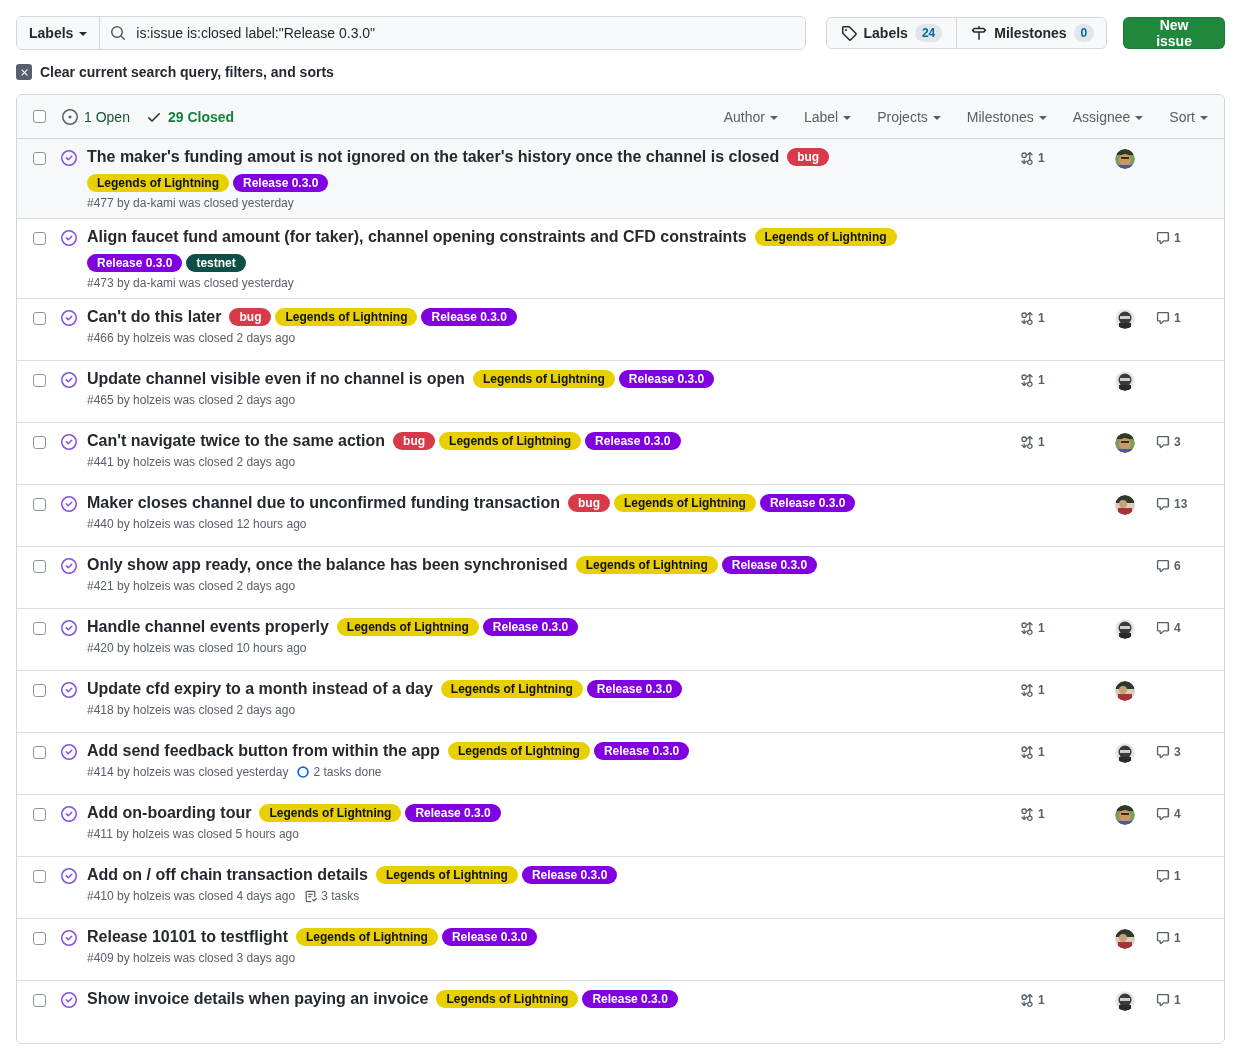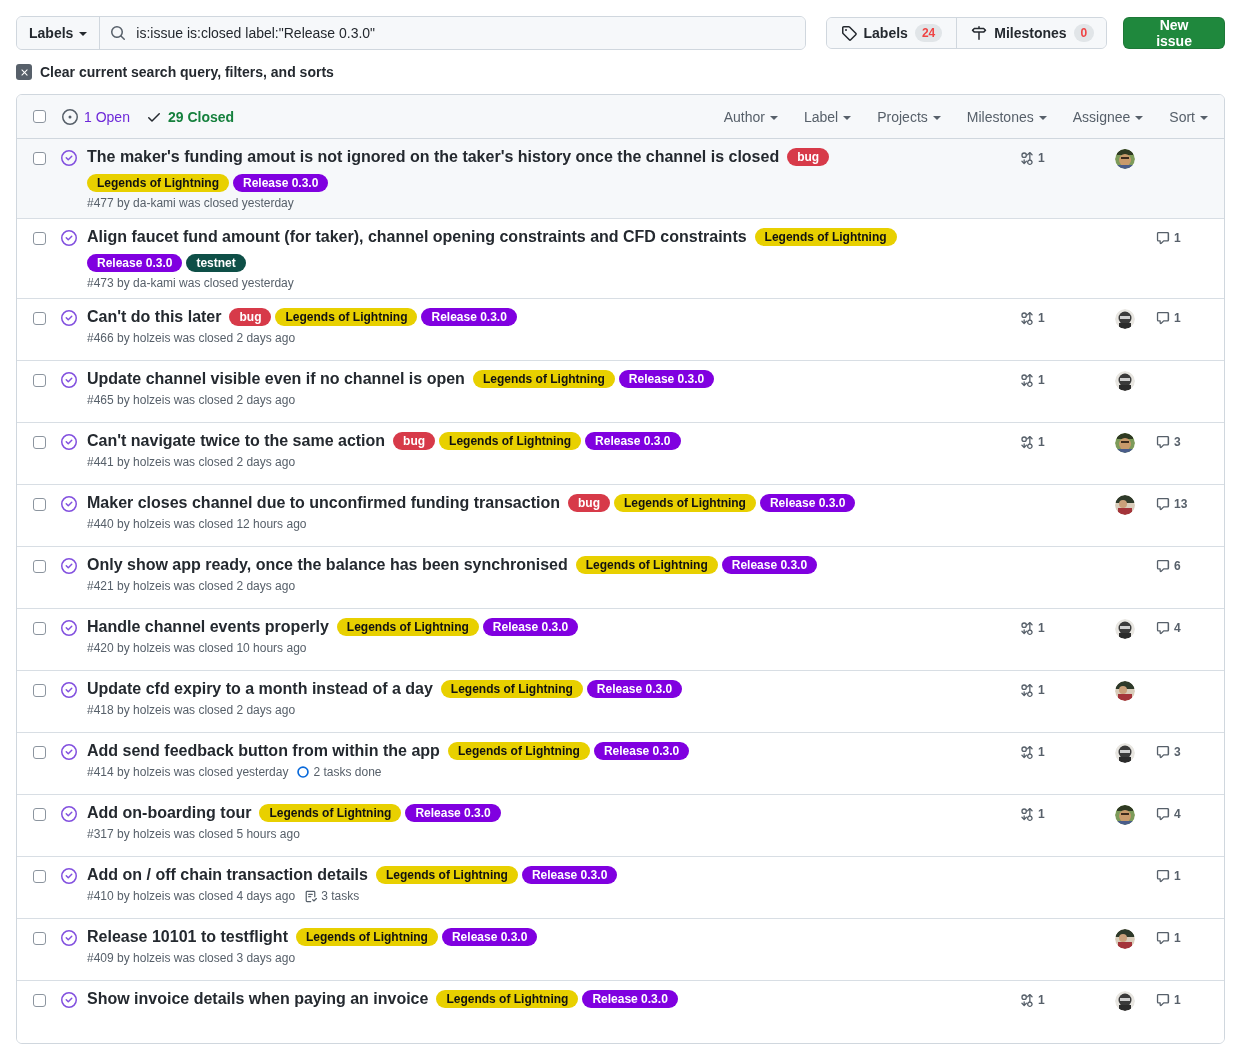--- a/index.html
+++ b/index.html
@@ -47,21 +47,21 @@
     border: 1px solid #d0d7de; border-radius: 6px; background: #f6f8fa; overflow: hidden;
   }
   .btn-group > .gbtn {
     display: flex; align-items: center; gap: 7px;
     padding: 0 14px; font-size: 14px; font-weight: 600; color: #24292f;
     background: #f6f8fa; cursor: pointer; white-space: nowrap;
   }
   .btn-group > .gbtn + .gbtn { border-left: 1px solid #d0d7de; }
   .counter {
     background: rgba(175,184,193,.3); border-radius: 10px;
-    padding: 1px 7px; font-size: 12px; font-weight: 600; color: #ef4444; line-height: 16px;
+    padding: 1px 7px; font-size: 12px; font-weight: 600; color: #0369a1; line-height: 16px;
   }
   .new-issue {
     height: 32px; padding: 0 16px; border: 1px solid rgba(27,31,36,.15);
     border-radius: 6px; background: #1f883d; color: #fff;
     font-size: 14px; font-weight: 600; cursor: pointer;
     display: flex; align-items: center; font-family: inherit;
   }
 
   
   .clear-row {
@@ -83,21 +83,21 @@
     height: 44px; padding: 0 16px;
     background: #f6f8fa; border-bottom: 1px solid #d0d7de;
     font-size: 14px;
   }
   .hdr-left { display: flex; align-items: center; gap: 16px; }
   .cbox {
     width: 13px; height: 13px; border: 1px solid #8c959f;
     border-radius: 3px; background: #fff; flex: 0 0 auto; cursor: pointer;
   }
   .state-item { display: flex; align-items: center; gap: 6px; cursor: pointer; }
-  .state-open { color: #6d28d9; font-weight: 400; }
+  .state-open { color: #14532d; font-weight: 400; }
   .state-closed { color: #15803d; font-weight: 600; }
   .hdr-right { margin-left: auto; display: flex; align-items: center; gap: 26px; }
   .hdr-drop {
     display: flex; align-items: center; gap: 5px;
     font-size: 14px; color: #57606a; font-weight: 500; cursor: pointer;
   }
   .hdr-drop .caret { border-top-color: #57606a; }
 
   
   .issue-row {
@@ -701,21 +701,21 @@
             </svg></span>
           <div class="row-main">
             <div class="title-line">
               <span class="issue-title">Add on-boarding tour</span>
               <span class="labels">
                 <span class="label" style="background: rgb(232, 208, 0); color: rgb(17, 17, 17);">Legends of Lightning</span>
                 <span class="label" style="background: rgb(128, 0, 224); color: rgb(255, 255, 255);">Release 0.3.0</span>
               </span>
             </div>
             <div class="meta">
-              <span>#317 by holzeis was closed 5 hours ago</span>
+              <span>#411 by holzeis was closed 5 hours ago</span>
             </div>
           </div>
           <div class="col-pr">
             <span style="display: inline-flex;">
               <svg width="14" height="14" viewBox="0 0 16 16">
                 <path fill="#57606a" d="M4.75 3a1.75 1.75 0 100 3.5 1.75 1.75 0 000-3.5zM1.5 4.75a3.25 3.25 0 116.5 0 3.25 3.25 0 01-6.5 0zM4.75 9.5a.75.75 0 01.75.75v2.19l1.22-1.22a.75.75 0 111.06 1.06l-2.5 2.5a.75.75 0 01-1.06 0l-2.5-2.5a.75.75 0 011.06-1.06L4 12.44V10.25a.75.75 0 01.75-.75zM11.25 1a.75.75 0 01.53.22l2.5 2.5a.75.75 0 11-1.06 1.06L12 3.56V9.6a3.25 3.25 0 11-1.5 0V3.56L9.28 4.78a.75.75 0 01-1.06-1.06l2.5-2.5A.75.75 0 0111.25 1zm0 10a1.75 1.75 0 100 3.5 1.75 1.75 0 000-3.5z"></path>
               </svg>
             </span>
             <span>1</span>
           </div>

